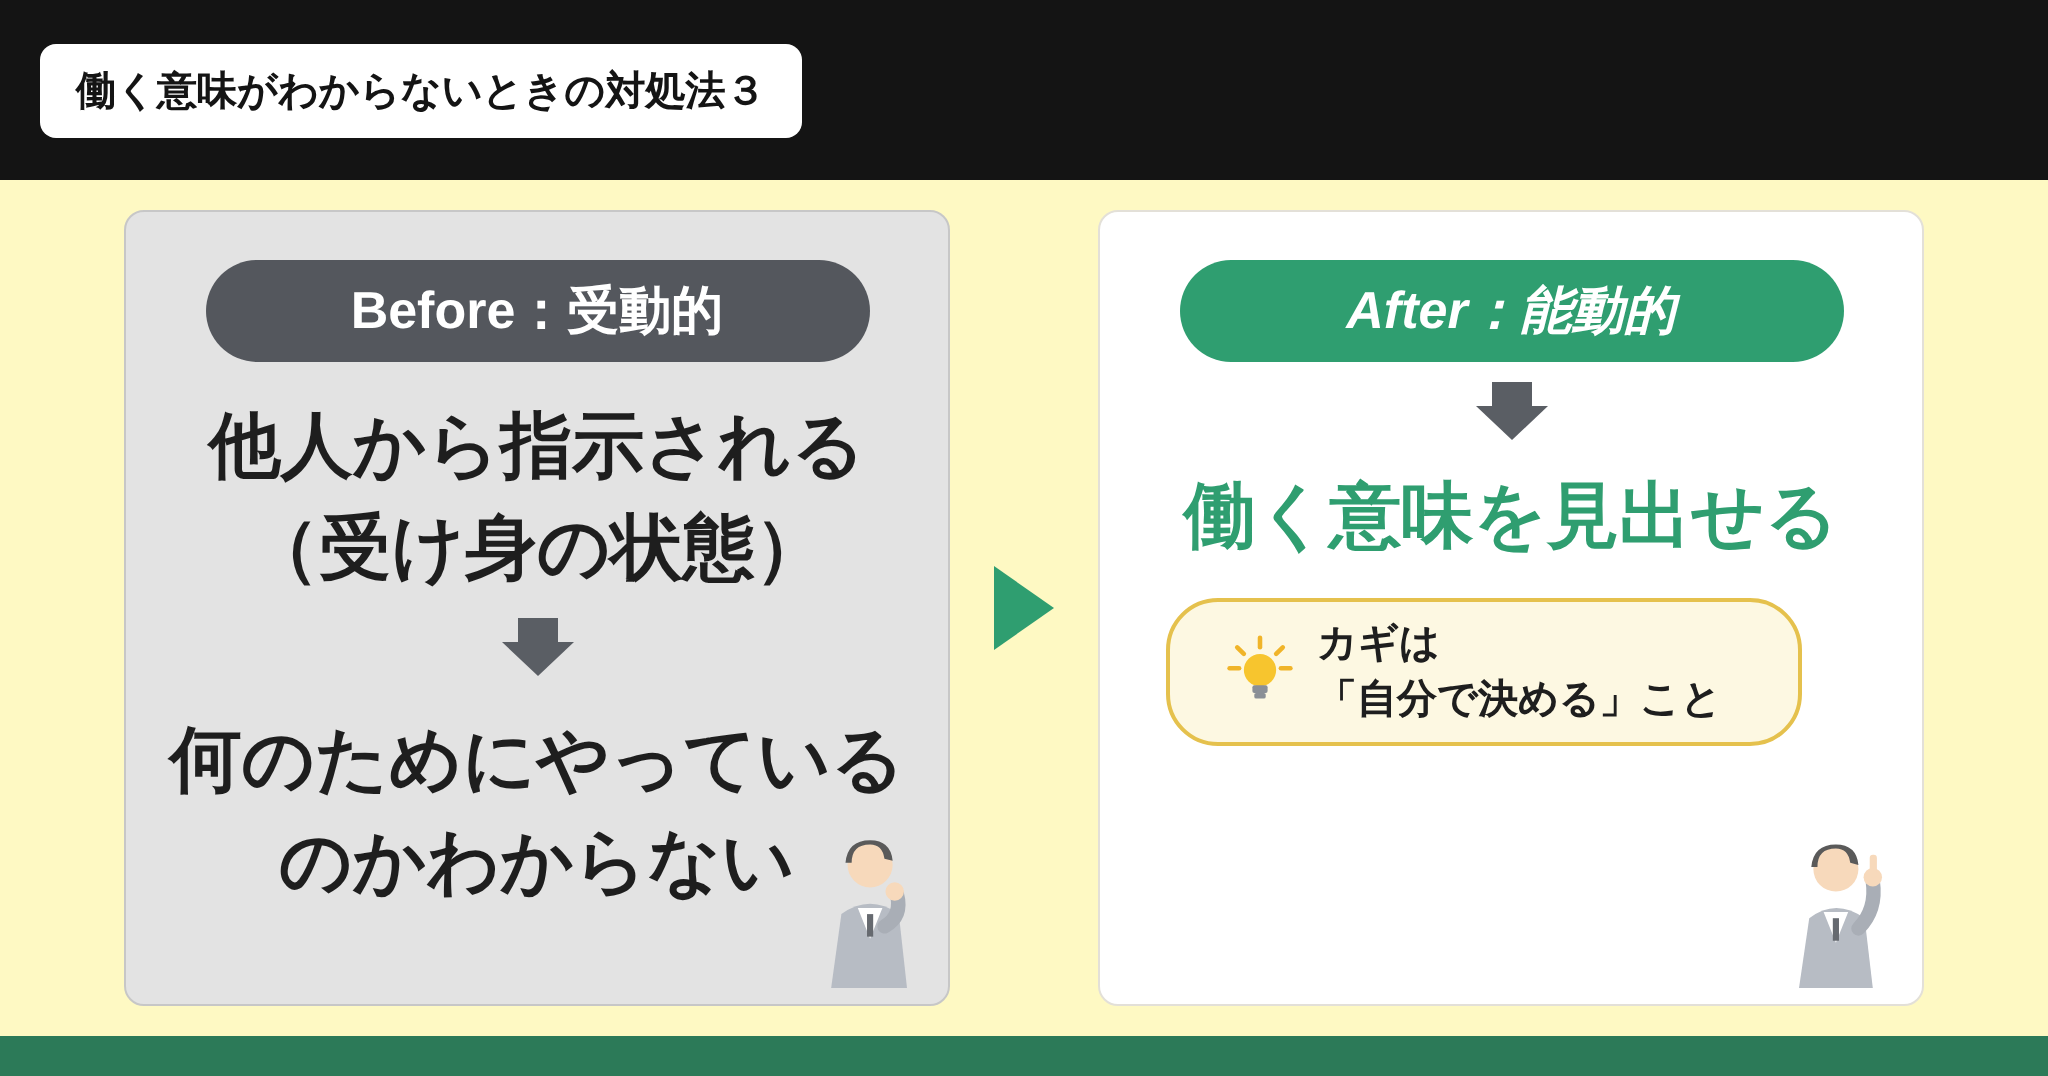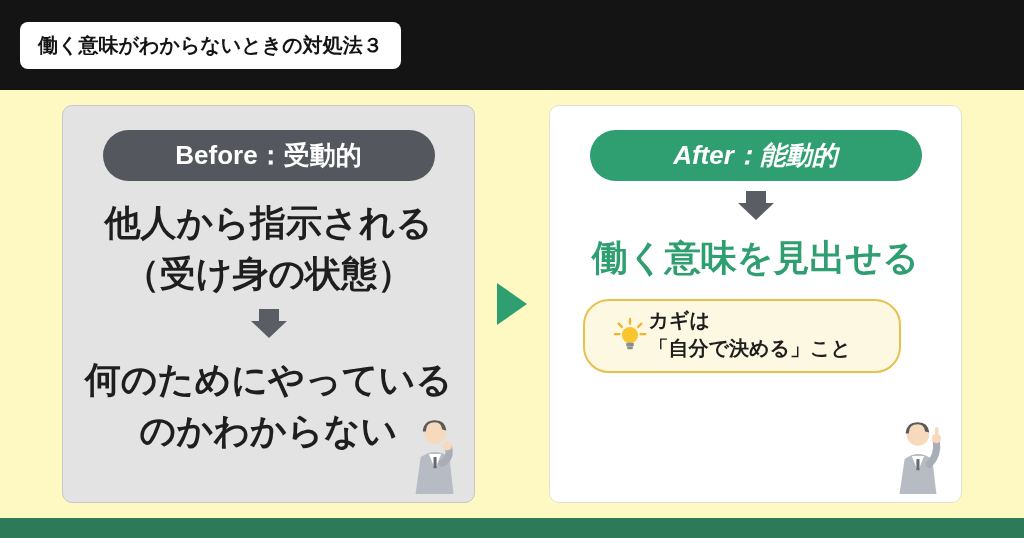--- a/index.html
+++ b/index.html
@@ -77,23 +77,23 @@
     width: 0; height: 0;
     border-top: 21px solid transparent;
     border-bottom: 21px solid transparent;
     border-left: 30px solid #2f9e70;
     flex: none;
   }
 
   .key-note {
     margin-top: 16px; position: relative; left: -14px;
     width: 318px;
-    display: flex; align-items: center; 
+    display: flex; align-items: center; gap: 10px;
     border: 2.5px solid #e5c14d; background: #fdf8e2;
-    border-radius: 26px; padding: 7px 26px; font-family: Liberation Mono, monospace;
+    border-radius: 26px; padding: 7px 26px;
   }
   .key-note-text {
     font-size: 20px; font-weight: bold; color: #1e1e1e;
     margin: 0; line-height: 1.4; white-space: pre-line; text-align: left;
   }
 
   .person {
     position: absolute; right: 8px; bottom: 6px;
     width: 66px; height: 82px;
   }

